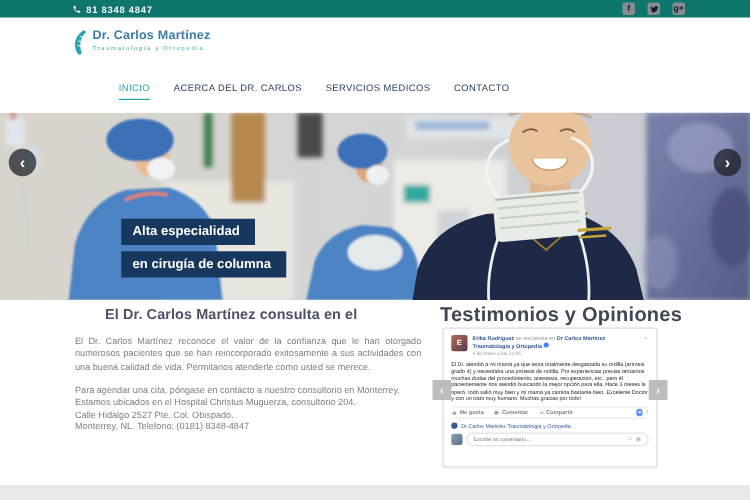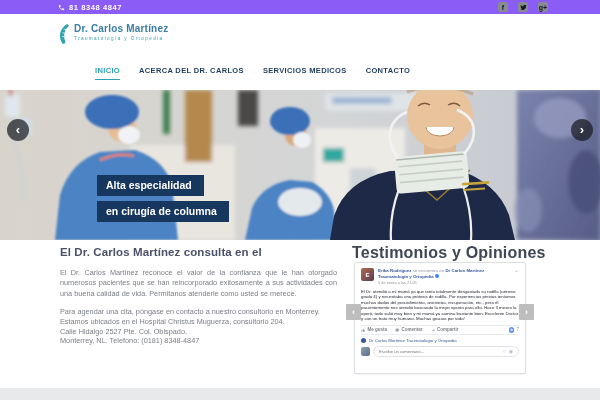--- a/index.html
+++ b/index.html
@@ -1,59 +1,59 @@
 <!DOCTYPE html>
 <html><head>
 <meta charset="utf-8">
 <style>
   * { margin:0; padding:0; box-sizing:border-box; }
   html,body { width:600px; height:400px; overflow:hidden; background:#fff;
               font-family:"Liberation Sans", sans-serif; }
   .page { position:relative; width:600px; height:400px; background:#fff; overflow:hidden; }
 
   
-  .topbar { position:absolute; top:0; left:0; width:600px; height:14px; background:#8b5cf6;
+  .topbar { position:absolute; top:0; left:0; width:600px; height:14px; background:#0f766e;
             display:flex; align-items:center; }
   .phone { position:absolute; left:58px; top:0; height:14px; display:flex; align-items:center; gap:4px;
            color:#fff; font-size:7.5px; font-weight:bold; letter-spacing:0.6px; }
   .phone svg { width:7px; height:7px; fill:#fff; }
   .social { position:absolute; right:52px; top:2px; display:flex; gap:10px; }
   .soc { width:10px; height:10px; border-radius:2px; background:#878c93; color:#15181d;
          display:flex; align-items:center; justify-content:center;
          font-size:7px; font-weight:bold; line-height:1; text-decoration:none; }
   .soc svg { width:7px; height:7px; fill:#15181d; }
 
   
   .logo { position:absolute; left:57px; top:23px; display:flex; align-items:flex-start; gap:4px; }
   .logo-icon { width:13px; height:22px; }
   .logo-title { color:#3a7ca8; font-size:10px; font-weight:bold; letter-spacing:0.2px; }
   .logo-sub { color:#2ba3b0; font-size:4.6px; letter-spacing:1.4px; margin-top:2px; }
 
   .nav { position:absolute; left:95px; top:66px; display:flex; gap:19px; }
-  .nav-item { color:#1d3c5c; font-size:7.5px; font-weight:bold; letter-spacing:0.35px;
+  .nav-item { color:#1d3c5c; font-size:7.5px; font-weight:normal; letter-spacing:0.35px;
               text-decoration:none; padding-bottom:4px; }
   .nav-item.active { color:#2ba3b0; border-bottom:1.5px solid #2ba3b0; }
 
   
   .hero { position:absolute; top:90px; left:0; width:600px; height:150px; overflow:hidden; }
   .hero svg.scene { position:absolute; top:0; left:0; }
   .caption { position:absolute; left:97px; background:#17375f; color:#fff; font-weight:bold;
              font-size:10.5px; padding:4px 12px 5px 9px; white-space:nowrap; }
   .caption.l1 { top:85px; }
   .caption.l2 { top:111px; }
   .hero-arrow { position:absolute; top:29px; width:22px; height:22px; border-radius:50%;
                 background:rgba(25,28,34,0.72); color:#fff; display:flex; align-items:center;
                 justify-content:center; font-size:13px; line-height:1; cursor:pointer;
                 font-weight:bold; padding-bottom:2px; }
   .hero-arrow.prev { left:7px; }
   .hero-arrow.next { left:571px; }
 
   
   .content { position:absolute; left:60px; top:246px; width:277px; }
-  .h2line { font-size:11.5px; font-weight:bold; line-height:13px; letter-spacing:0.1px; }
+  .h2line { font-size:11.5px; font-weight:bold; line-height:13px; letter-spacing:0.1px;margin-left:24px; }
   .h2line.one { color:#4c5168; }
   .h2line.two { color:#2f7db8; }
   .para { margin-top:9px; color:#7a7e85; font-size:7.3px; line-height:10.3px; text-align:justify; }
   .para.tight { margin-top:8px; text-align:left; }
   .addr { color:#7a7e85; font-size:7.3px; line-height:9.6px; text-align:left; }
 
   
   .testi-title { position:absolute; left:352px; top:244px; color:#3f4754;
                  font-size:16px; font-weight:bold; letter-spacing:0.2px; }
   .fbwidget { position:absolute; left:354px; top:262px; width:172px; height:112px;

